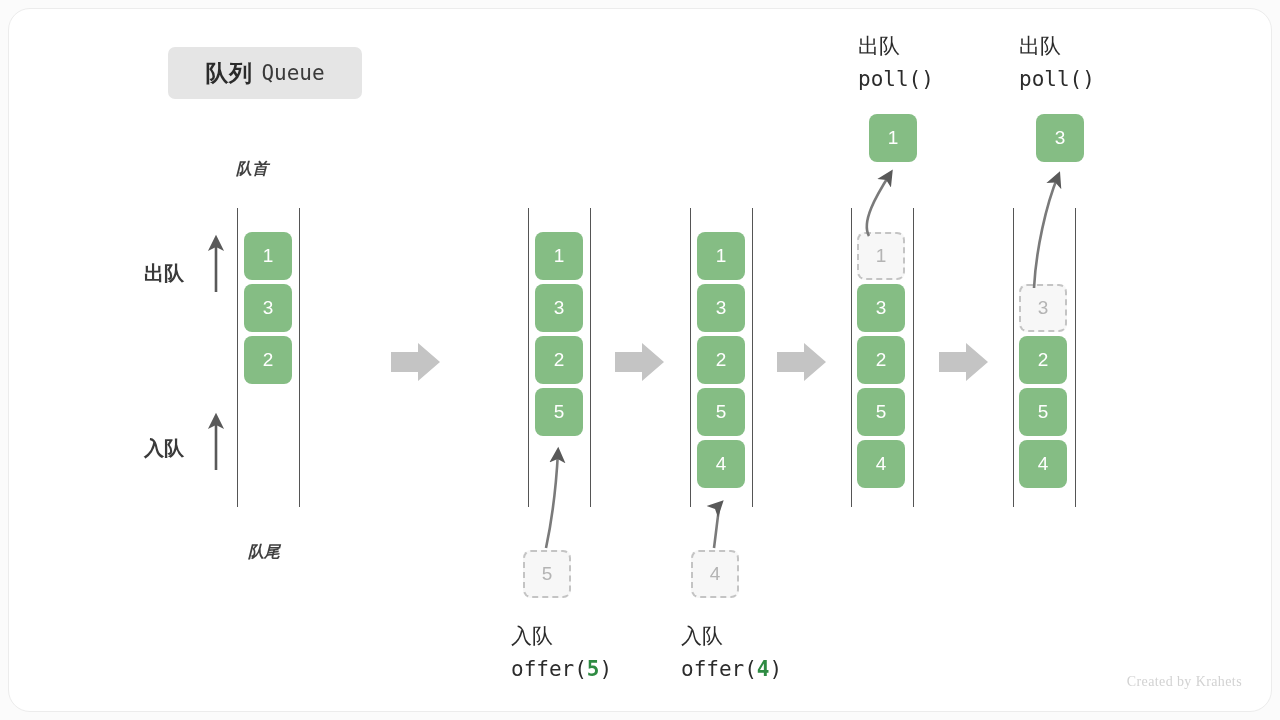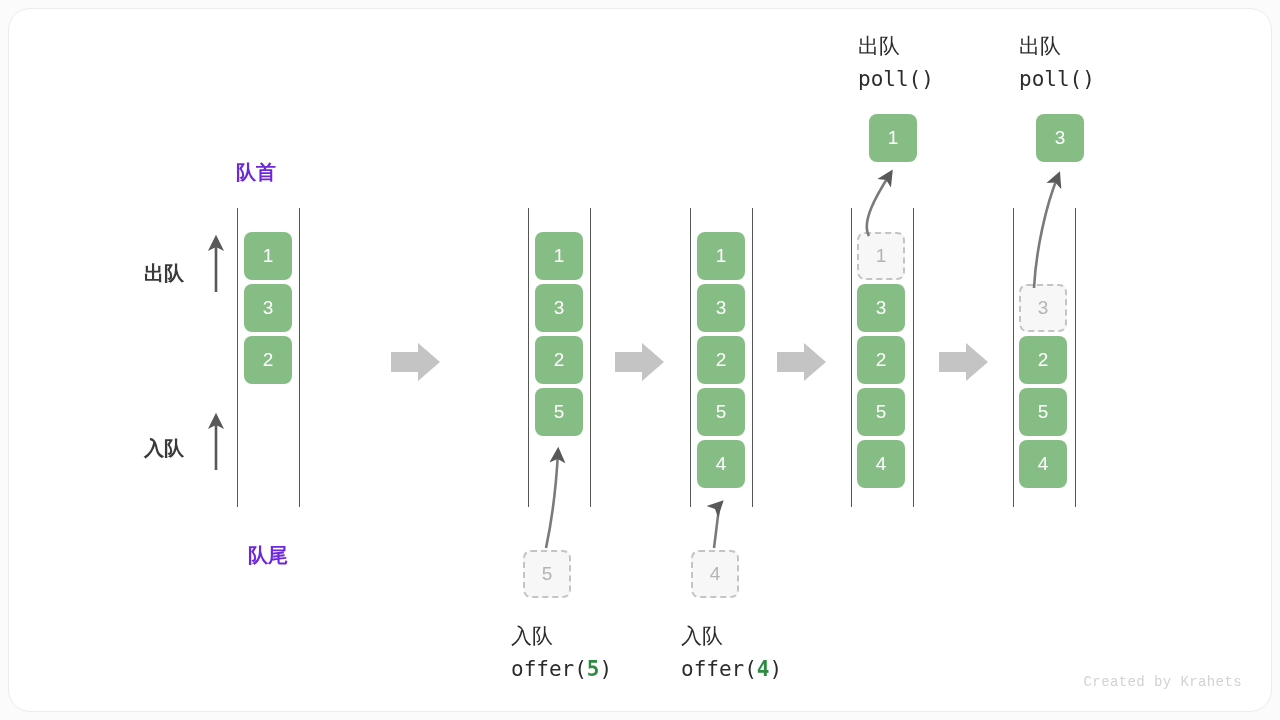--- a/index.html
+++ b/index.html
@@ -81,24 +81,25 @@
   }
   .box.ghost {
     background: #f7f7f7;
     border: 2px dashed #c4c4c4;
     color: #b4b4b4;
   }
 
   
   .head-label {
     position: absolute;
-    font-size: 20px;
+    font-size: 16px;
     font-weight: bold;
-    color: #6d28d9;
+    color: #404040;
     white-space: nowrap;
+    font-style: italic;
   }
   .side-label {
     position: absolute;
     font-size: 20px;
     font-weight: bold;
     color: #3a3a3a;
     white-space: nowrap;
   }
 
   
@@ -126,32 +127,36 @@
     left: 0; top: 0;
     width: 1280px;
     height: 720px;
     pointer-events: none;
   }
 
   .credit {
     position: absolute;
     right: 38px;
     bottom: 30px;
-    font-family: Liberation Mono, monospace;
+    font-family: Liberation Serif, serif;
     font-size: 14px;
     color: #d2d2d2;
     letter-spacing: 0.4px;
   }
 </style>
 </head>
 <body>
 
 <div id="stage">
   <div class="card"></div>
 
+  <div class="title-badge">
+    <span class="title-cn">队列</span>
+    <span class="title-en">Queue</span>
+  </div>
 
   <div class="head-label" style="left:236px; top:159px;">队首</div>
   <div class="head-label" style="left:248px; top:542px;">队尾</div>
   <div class="side-label" style="left:144px; top:260px;">出队</div>
   <div class="side-label" style="left:144px; top:435px;">入队</div>
 
   <div class="panel">
     <div class="rail" style="left:237px; top:208px; height:299px;"></div>
     <div class="rail" style="left:299px; top:208px; height:299px;"></div>
     <div class="box" style="left:244px; top:232px;">1</div>

